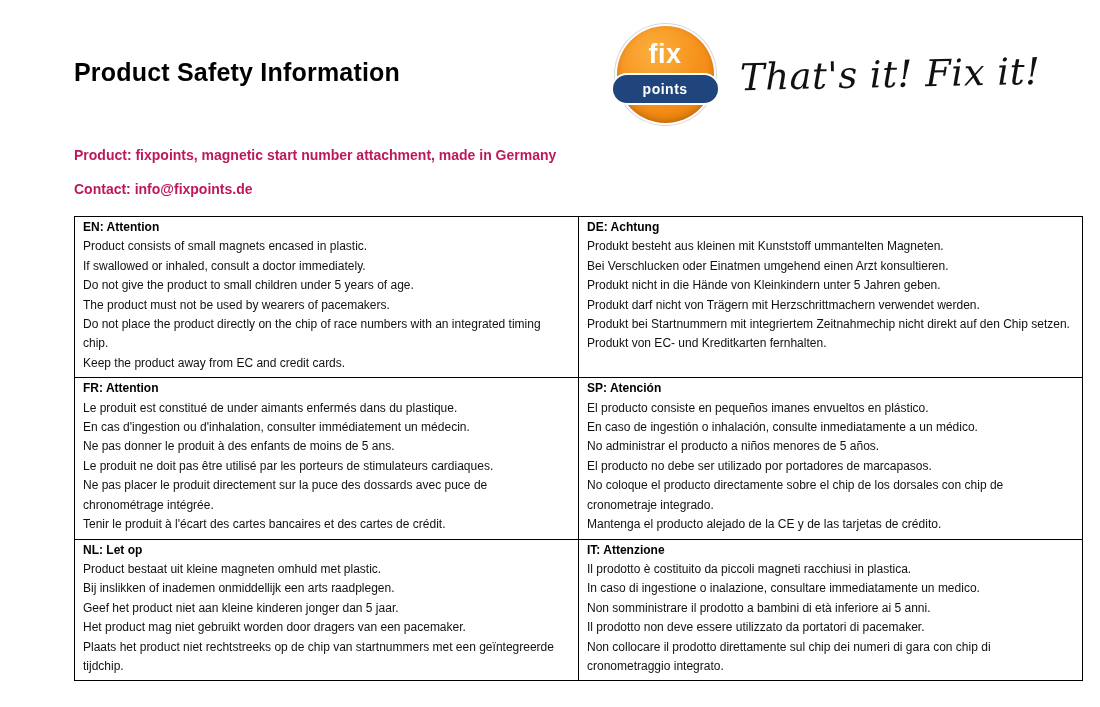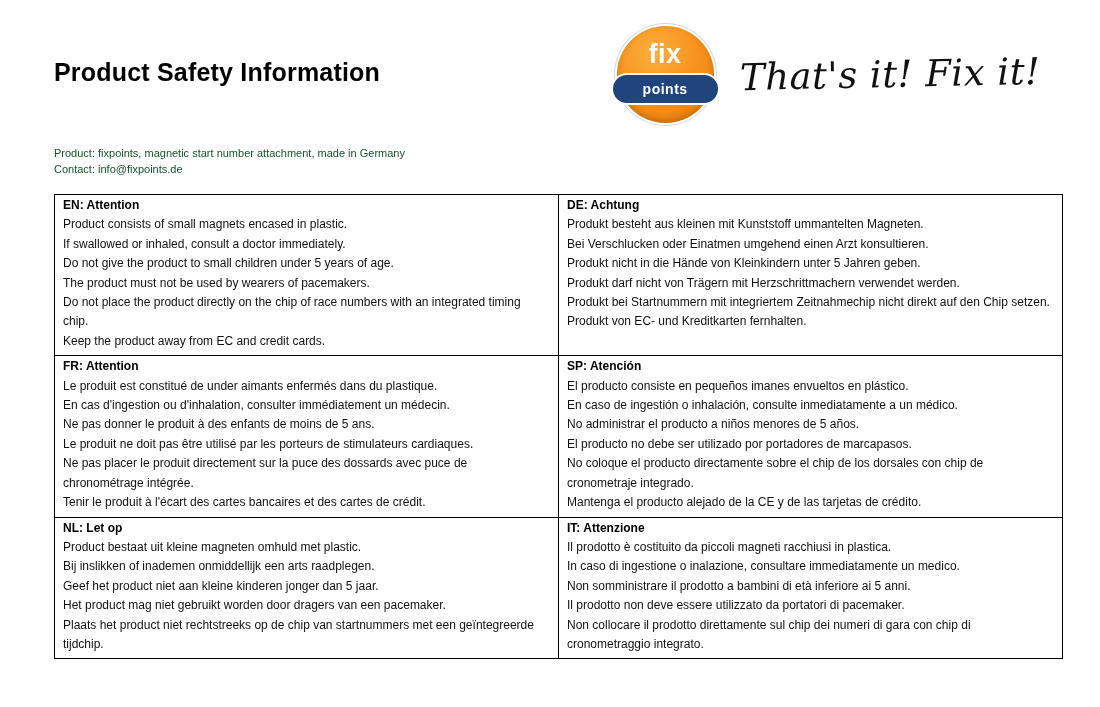--- a/index.html
+++ b/index.html
@@ -9,21 +9,21 @@
     height: 707px;
     font-family: "Liberation Sans", sans-serif;
     color: #1a1a1a;
     overflow: hidden;
   }
   .page {
     position: relative;
     width: 1100px;
     height: 510px;
     background: #ffffff;
-    padding: 20px 42px 0 54px;
+    padding: 20px 42px 0 74px;
   }
   .header-row {
     display: flex;
     justify-content: space-between;
     align-items: flex-start;
   }
   .title {
     font-size: 25px;
     font-weight: bold;
     letter-spacing: 0.2px;
@@ -77,27 +77,27 @@
   .tagline {
     font-family: "DejaVu Serif", serif;
     font-style: italic;
     font-size: 37px;
     color: #111;
     white-space: nowrap;
     transform: rotate(-1.2deg);
     letter-spacing: 0.5px;
   }
   .meta-line {
-    font-size: 11px;
-    font-weight: normal;
-    color: #14532d;
+    font-size: 14px;
+    font-weight: bold;
+    color: #be185d;
   }
   .meta-product  { margin-top: 24px; }
   .meta-producer { margin-top: 22px; }
-  .meta-contact  { margin-top: 4px; }
+  .meta-contact  { margin-top: 18px; }
   .safety-table {
     margin-top: 19px;
     width: 1009px;
     border-collapse: collapse;
     table-layout: fixed;
   }
   .safety-table td {
     border: 1px solid #000;
     vertical-align: top;
     width: 50%;

